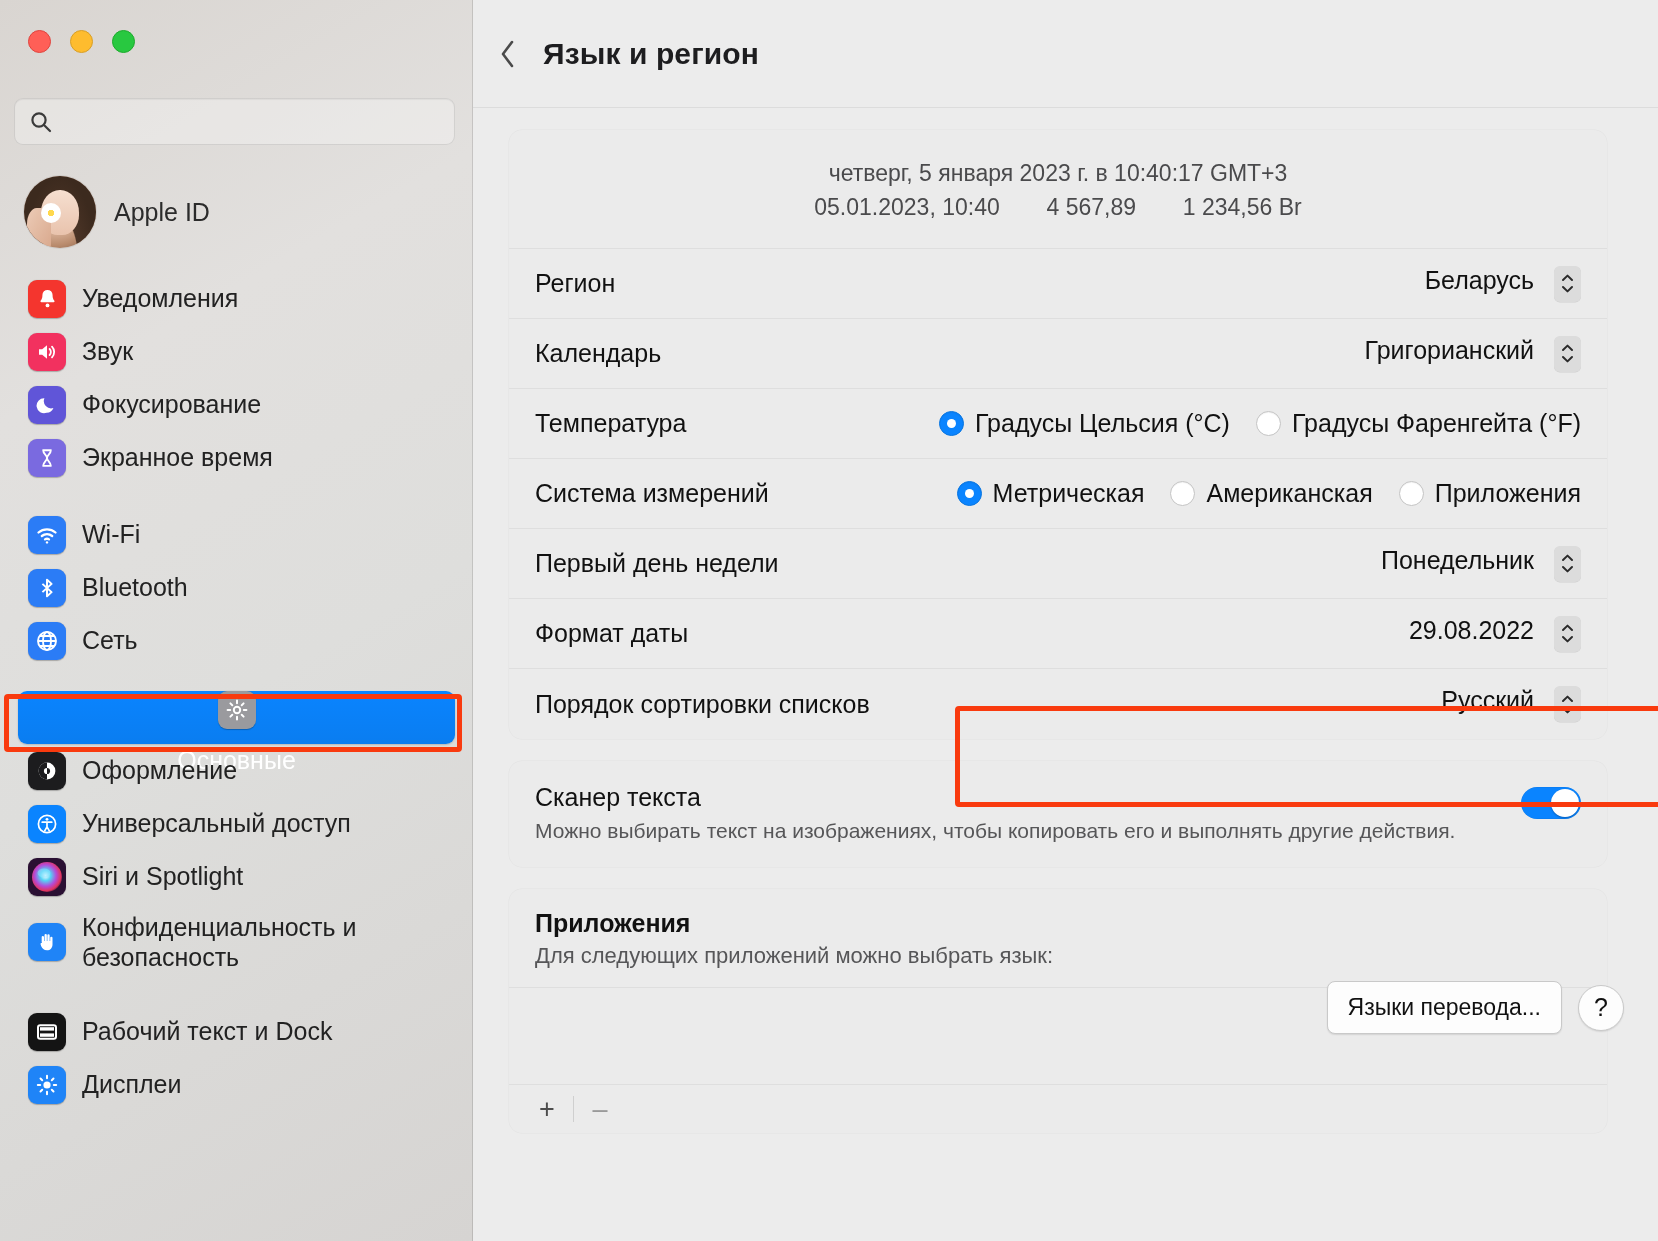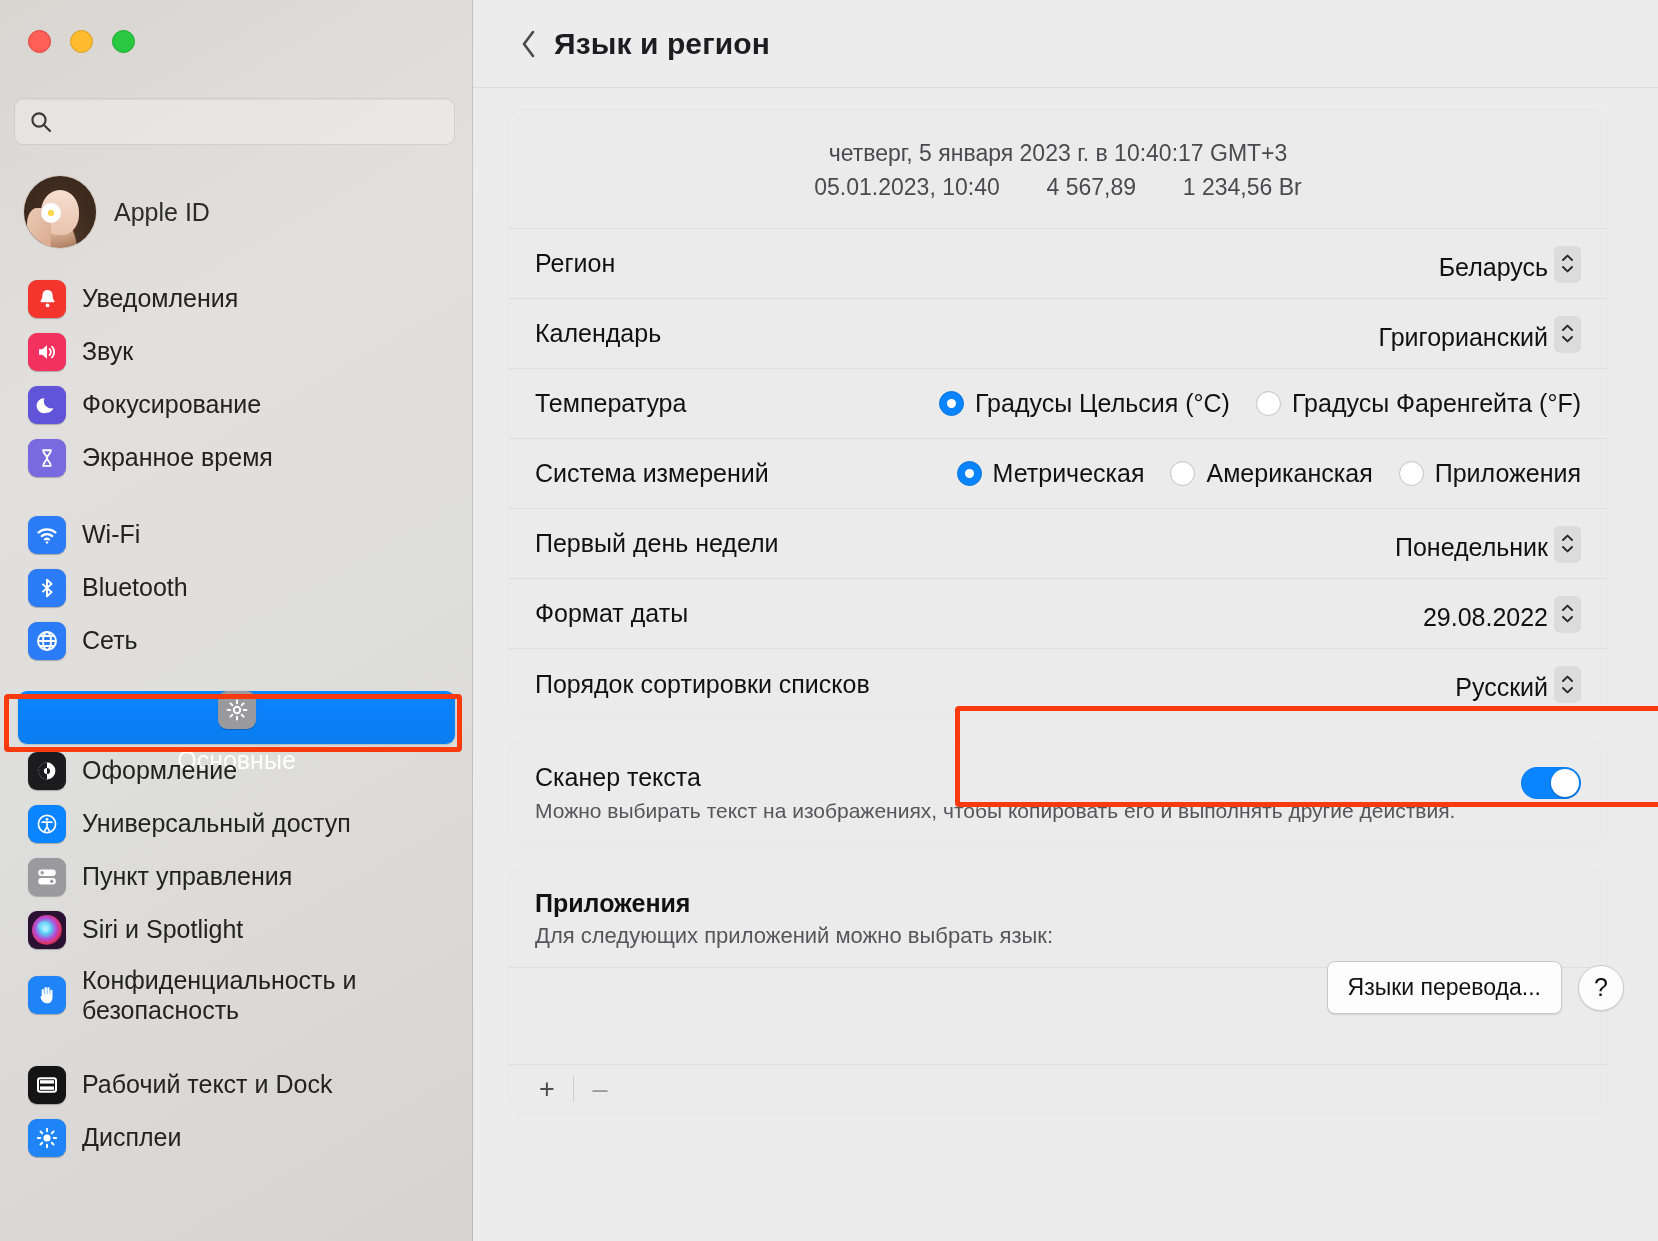--- a/index.html
+++ b/index.html
@@ -103,22 +103,22 @@
 
   .hl-box {
     position: absolute; border: 5px solid #f93a0e; border-radius: 4px;
     pointer-events: none;
   }
   #hl-sidebar { left: 4px; top: 694px; width: 458px; height: 58px; }
 
   
   .main { position: relative; flex: 1 1 auto; height: 1241px; background: #ececec; }
   .titlebar {
-    height: 88px; display: flex; align-items: center; gap: 8px;
-    padding: 0 39px; border-bottom: 1px solid #dcdcdc;
+    height: 108px; display: flex; align-items: center; gap: 18px;
+    padding: 0 18px; border-bottom: 1px solid #dcdcdc;
     background: #ececec;
   }
   .back-btn {
     width: 34px; height: 40px; display:flex; align-items:center; justify-content:center;
     color: #4a4a4a;
   }
   .page-title { font-size: 30px; font-weight: 700; color: #1d1d1f; letter-spacing:.1px; }
 
   .content { padding: 22px 51px 0 36px; position: relative; }
 
@@ -133,21 +133,21 @@
   }
   .preview-line { font-size: 23px; color: #4a4a4c; line-height: 1.48; }
   .preview-line .gap { display:inline-block; width: 34px; }
 
   .row {
     display: flex; align-items: center; min-height: 70px;
     padding: 0 26px 0 26px; border-bottom: 1px solid #dedede;
   }
   .row:last-child { border-bottom: none; }
   .row-label { font-size: 25px; color: #111; flex: 0 0 auto; }
-  .row-right { margin-left: auto; display: flex; align-items: flex-end; gap: 6px; }
+  .row-right { margin-left: auto; display: flex; align-items: flex-start; gap: 20px; }
   .row-value { font-size: 25px; color: #111; }
 
   .stepper {
     width: 27px; height: 36px; border-radius: 6px;
     background: #dcdcdc;
     display: flex; flex-direction: column; align-items: center; justify-content: center;
     gap: 3px; box-shadow: 0 .5px .5px rgba(0,0,0,.12);
   }
   .stepper svg { display: block; }
 
@@ -339,31 +339,20 @@
         </div>
         <div class="nav-item">
           <span class="app-icon" style="background:#0a84ff">
             <svg width="24" height="24" viewBox="0 0 24 24" fill="none" stroke="#fff" stroke-width="1.7">
               <circle cx="12" cy="12" r="8.6"></circle>
               <circle cx="12" cy="7.3" r="1.4" fill="#fff" stroke="none"></circle>
               <path d="M7.2 10.2h9.6M12 10.6v4.2M12 14.8l-2.3 4M12 14.8l2.3 4" stroke-linecap="round"></path>
             </svg>
           </span>
           <span class="nav-label">Универсальный доступ</span>
-        </div>
-        <div class="nav-item">
-          <span class="app-icon" style="background:#9a9a9e">
-            <svg width="24" height="24" viewBox="0 0 24 24">
-              <rect x="3.2" y="4.6" width="17.6" height="6.4" rx="3.2" fill="#fff"></rect>
-              <circle cx="7.2" cy="7.8" r="1.7" fill="#9a9a9e"></circle>
-              <rect x="3.2" y="13" width="17.6" height="6.4" rx="3.2" fill="#fff"></rect>
-              <circle cx="16.8" cy="16.2" r="1.7" fill="#9a9a9e"></circle>
-            </svg>
-          </span>
-          <span class="nav-label">Пункт управления</span>
         </div>
         <div class="nav-item">
           <span class="app-icon" style="background:#2a1033">
             <svg width="38" height="38" viewBox="0 0 38 38">
               <defs>
                 <radialGradient id="sirig" cx="45%" cy="45%" r="62%">
                   <stop offset="0%" stop-color="#ffffff"></stop>
                   <stop offset="28%" stop-color="#54d4f5"></stop>
                   <stop offset="58%" stop-color="#b44bd8"></stop>
                   <stop offset="82%" stop-color="#e0335f"></stop>

